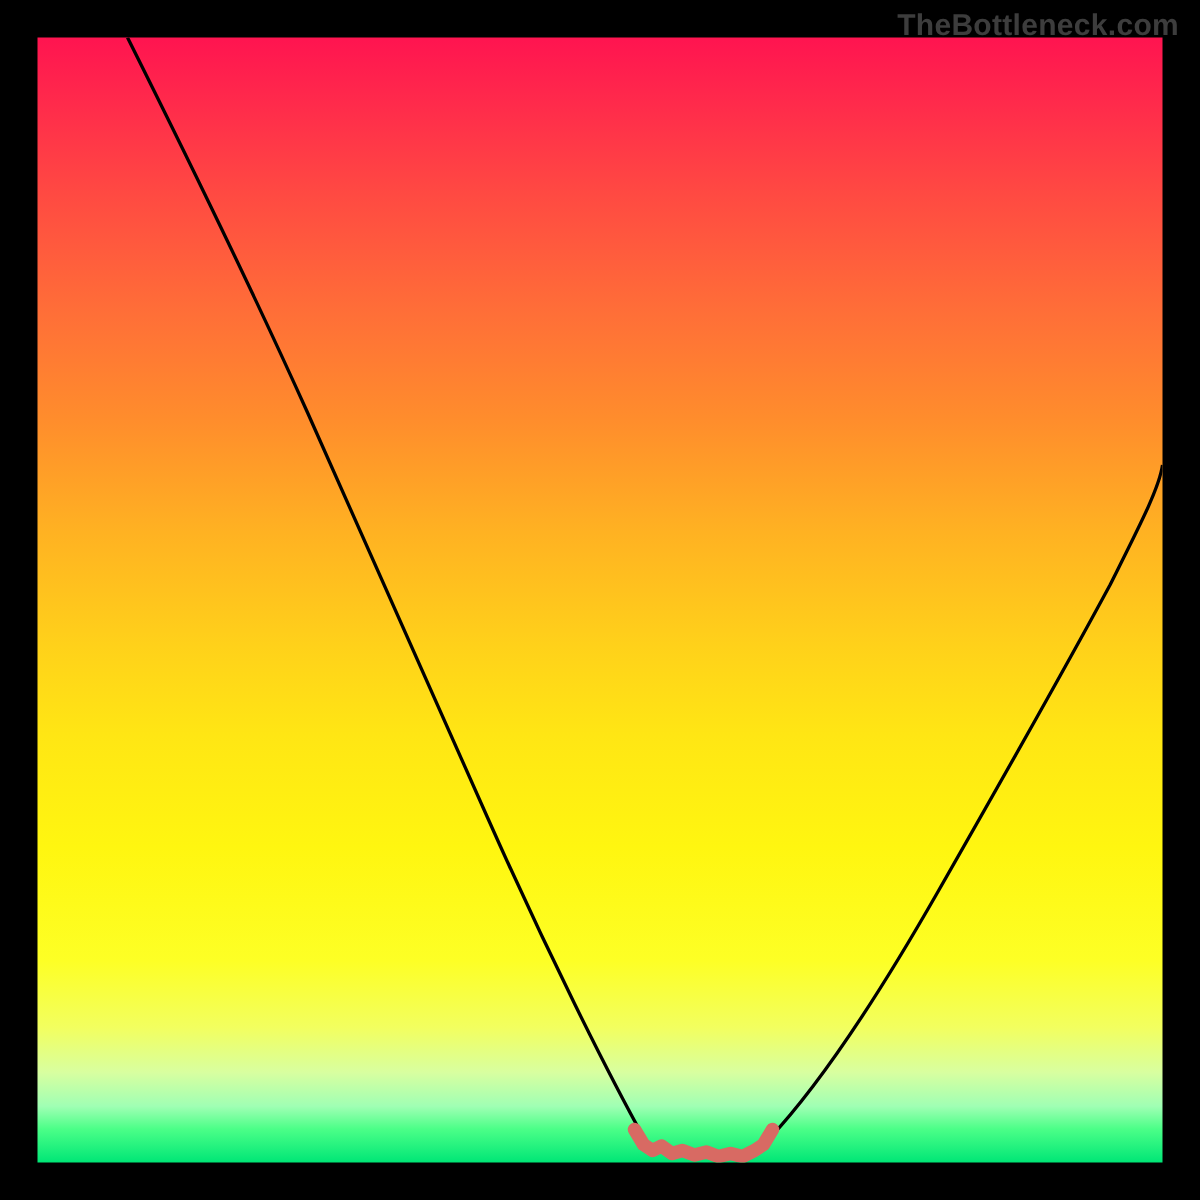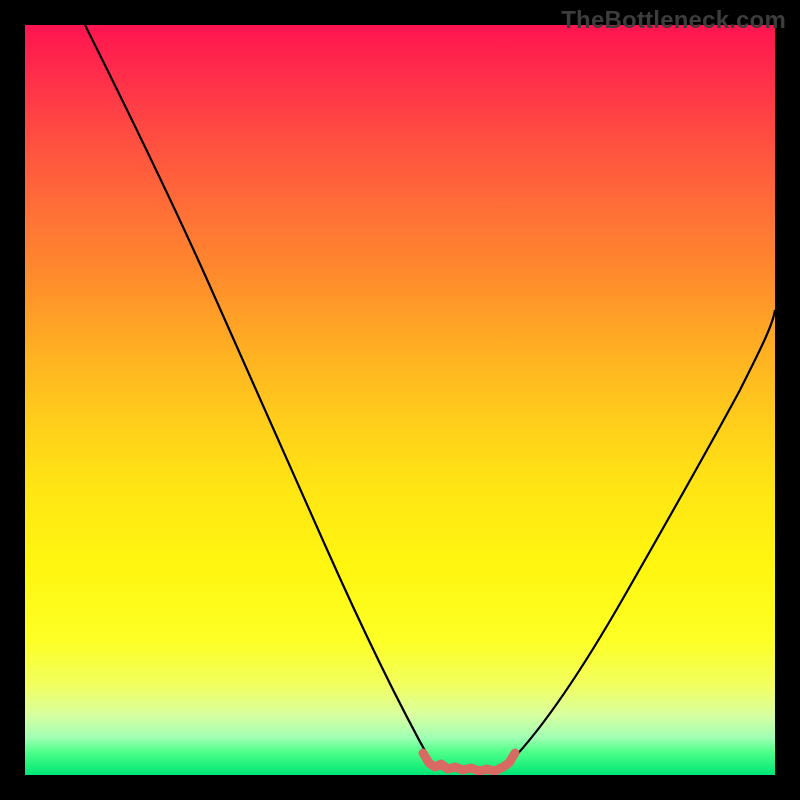--- a/index.html
+++ b/index.html
@@ -8,21 +8,21 @@
     height: 800px;
     background: #000;
     position: relative;
     font-family: Arial, Helvetica, sans-serif;
     overflow: hidden;
   }
   .watermark {
     position: absolute;
     top: 6px;
     right: 14px;
-    font-size: 24px;
+    font-size: 20px;
     font-weight: 600;
     color: #3d3d3d;
     z-index: 10;
     letter-spacing: 0.2px;
   }
   .plot-wrap {
     position: absolute;
     left: 25px;
     top: 25px;
     width: 750px;

